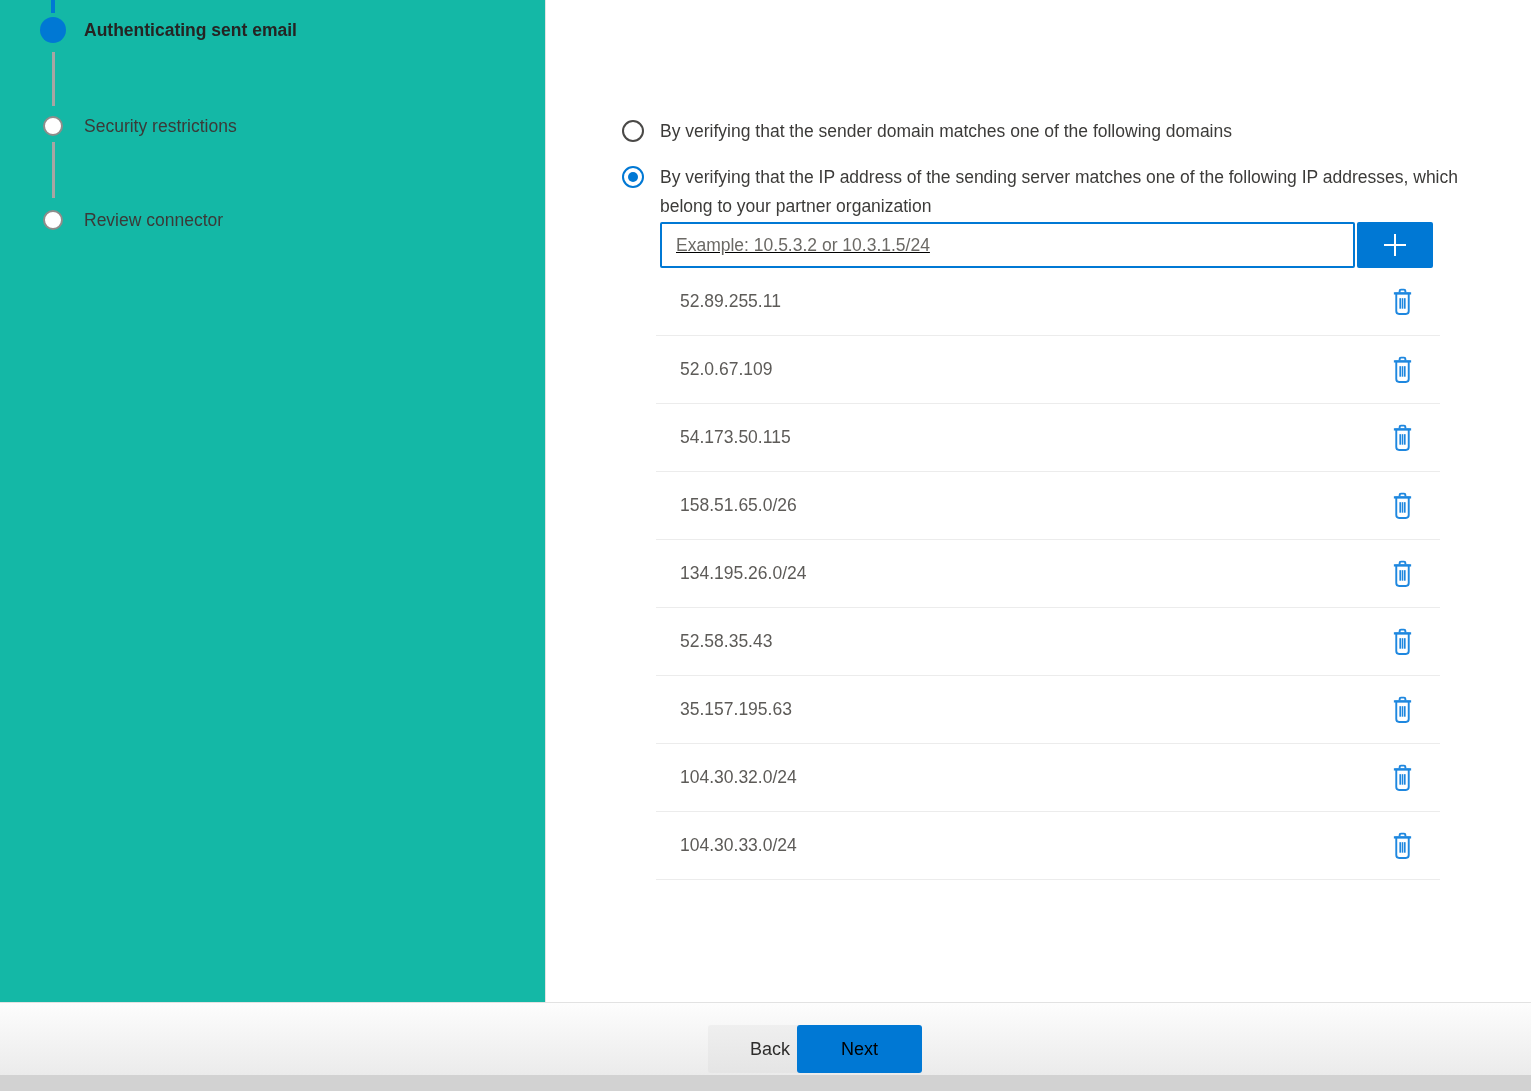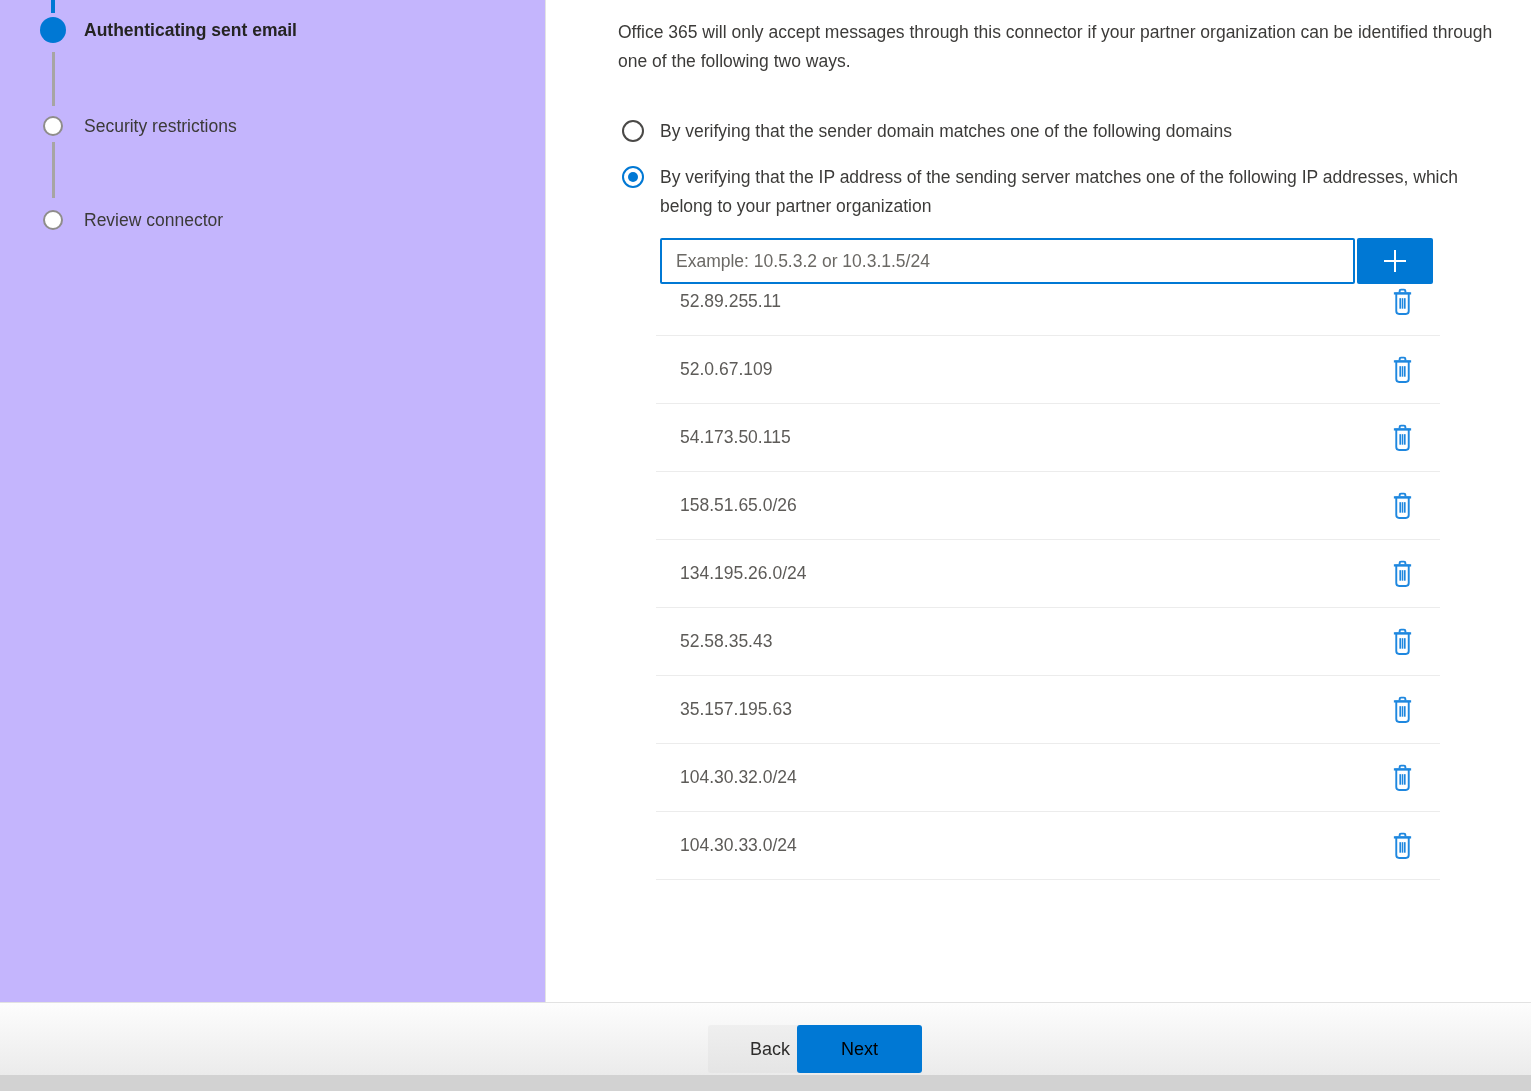--- a/index.html
+++ b/index.html
@@ -9,21 +9,21 @@
     --text-body:#3c3b39;
     --text-muted:#5d5b58;
     --divider:#ececec;
   }
   *{margin:0;padding:0;box-sizing:border-box;}
   html,body{background:#ffffff;}
   body{font-family:"Liberation Sans","DejaVu Sans",sans-serif;}
   .screen{position:relative;width:1531px;height:1091px;background:#fff;overflow:hidden;}
 
   
-  .wizard-panel{position:absolute;left:0;top:0;width:546px;height:1002px;background:#c4b5fd;border-right:1px solid #e3e3e3;}
+  .wizard-panel{position:absolute;left:0;top:0;width:546px;height:1002px;background:#14b8a6;border-right:1px solid #e3e3e3;}
   .connector{position:absolute;background:#a7a5a3;}
   .connector.completed{background:var(--accent);}
   .conn-top{left:51px;top:0;width:4px;height:13px;}
   .conn-1{left:52px;top:52px;width:3px;height:54px;}
   .conn-2{left:52px;top:142px;width:3px;height:56px;}
   .step{position:absolute;left:40px;display:flex;align-items:center;cursor:pointer;}
   .step-1{top:17px;}
   .step-2{top:113px;}
   .step-3{top:207px;align-items:center;}
   .bullet-wrap{width:26px;height:26px;display:flex;align-items:center;justify-content:center;flex:none;}
@@ -37,21 +37,21 @@
 
   .option{position:absolute;left:622px;display:flex;align-items:flex-start;cursor:pointer;}
   .option-1{top:117px;}
   .option-2{top:163px;}
   .radio{flex:none;width:22px;height:22px;margin-top:3px;border:2px solid #4a4947;border-radius:50%;background:#fff;position:relative;}
   .option.selected .radio{border-color:var(--accent);}
   .option.selected .radio::after{content:"";position:absolute;left:50%;top:50%;width:10px;height:10px;margin:-5px 0 0 -5px;border-radius:50%;background:var(--accent);}
   .option-label{margin-left:16px;font-size:17.5px;line-height:29px;color:var(--text-body);}
   .option-2 .option-label{width:818px;}
 
-  .input-row{position:absolute;left:660px;top:238px;width:773px;height:38px;display:flex;}
+  .input-row{position:absolute;left:660px;top:222px;width:773px;height:38px;display:flex;text-decoration:underline;}
   .ip-input{flex:1;height:46px;border:2px solid var(--accent);border-radius:2px;padding:0 14px;font-size:17.5px;font-family:inherit;color:#333;outline:none;}
   .ip-input::placeholder{color:#6b6965;}
   .add-btn{flex:none;width:76px;height:46px;margin-left:2px;background:var(--accent);border:none;border-radius:2px;display:flex;align-items:center;justify-content:center;cursor:pointer;}
 
   .ip-list{position:absolute;left:656px;top:268px;width:784px;height:734px;overflow:hidden;}
   .ip-row{height:68px;display:flex;align-items:center;justify-content:space-between;padding:0 24px;border-bottom:1px solid var(--divider);}
   .ip-text{font-size:17.5px;color:var(--text-muted);}
   .trash-btn{background:none;border:none;padding:2px;cursor:pointer;display:flex;align-items:center;justify-content:center;}
 
   
@@ -82,21 +82,20 @@
     </div>
     <div class="connector conn-2"></div>
     <div class="step step-3 upcoming">
       <span class="bullet-wrap">
           <span class="bullet"></span>
         </span>
       <span class="step-label">Review connector</span>
     </div>
   </aside>
 
-  <p class="intro">Office 365 will only accept messages through this connector if your partner organization can be identified through one of the following two ways.</p>
 
   <div class="option option-1">
     <span class="radio"></span>
     <span class="option-label">By verifying that the sender domain matches one of the following domains</span>
   </div>
 
   <div class="option option-2 selected">
     <span class="radio"></span>
     <span class="option-label">By verifying that the IP address of the sending server matches one of the following IP addresses, which belong to your partner organization</span>
   </div>

